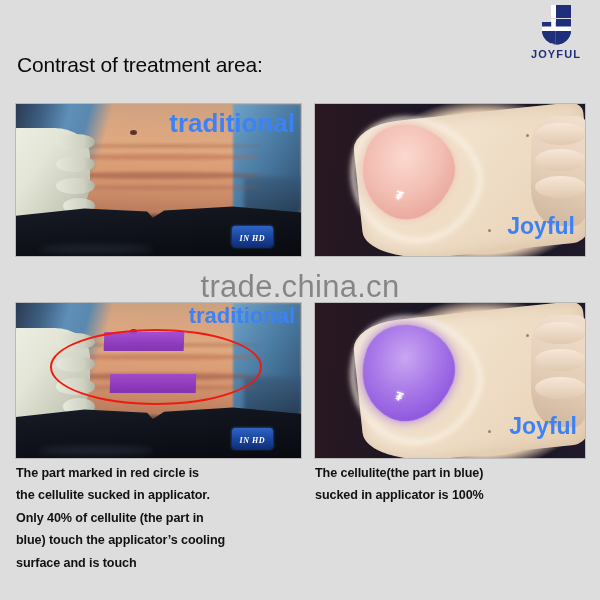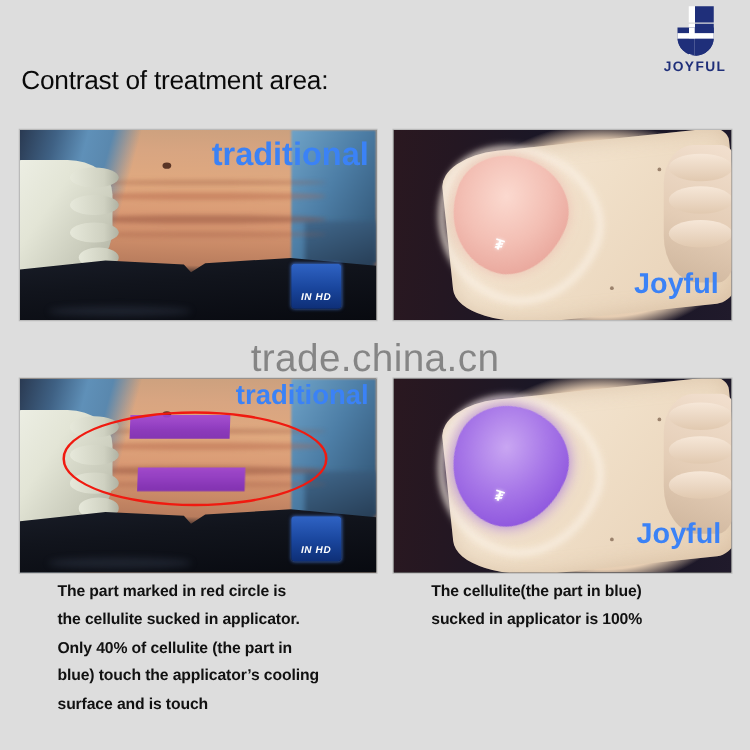--- a/index.html
+++ b/index.html
@@ -210,24 +210,25 @@
     white-space: nowrap;
   }
   .word-traditional-top { right: 6px;  top: 6px;  font-size: 26px; }
   .word-traditional-bot { right: 6px;  top: 2px;  font-size: 22px; }
   .word-joyful-top      { right: 10px; bottom: 18px; font-size: 23px; }
   .word-joyful-bot      { right: 8px;  bottom: 20px; font-size: 23px; }
 
   .inhd-badge {
     position: absolute;
     right: 28px; bottom: 9px;
-    padding: 16px 8px 2px 8px;
+    padding: 1px 8px 2px 8px;
     background: linear-gradient(180deg, #2f63c4 0%, #19459c 55%, #0e2f77 100%);
     border-radius: 3px;
     box-shadow: 0 0 3px rgba(80,140,255,0.7);
+    font-family: Liberation Serif, serif;
   }
   .inhd-badge span {
     font-size: 8px; font-weight: 700; font-style: italic;
     color: #ffffff; letter-spacing: 0.5px;
   }
 
   .red-ellipse {
     position: absolute;
     left: 12%; top: 17%;
     width: 73%; height: 46%;
@@ -260,21 +261,20 @@
   }
 
   
   .caption {
     position: absolute;
     font-size: 12.6px;
     font-weight: 700;
     color: #111111;
     line-height: 1.78;
     letter-spacing: -0.1px;
-    margin-left: 30px;
   }
   .caption-left  { left: 16px;  top: 462px; width: 292px; }
   .caption-right { left: 315px; top: 462px; width: 275px; }
   .caption p { margin: 0; }
 </style>
 </head>
 <body>
 
 <div class="page">
 

